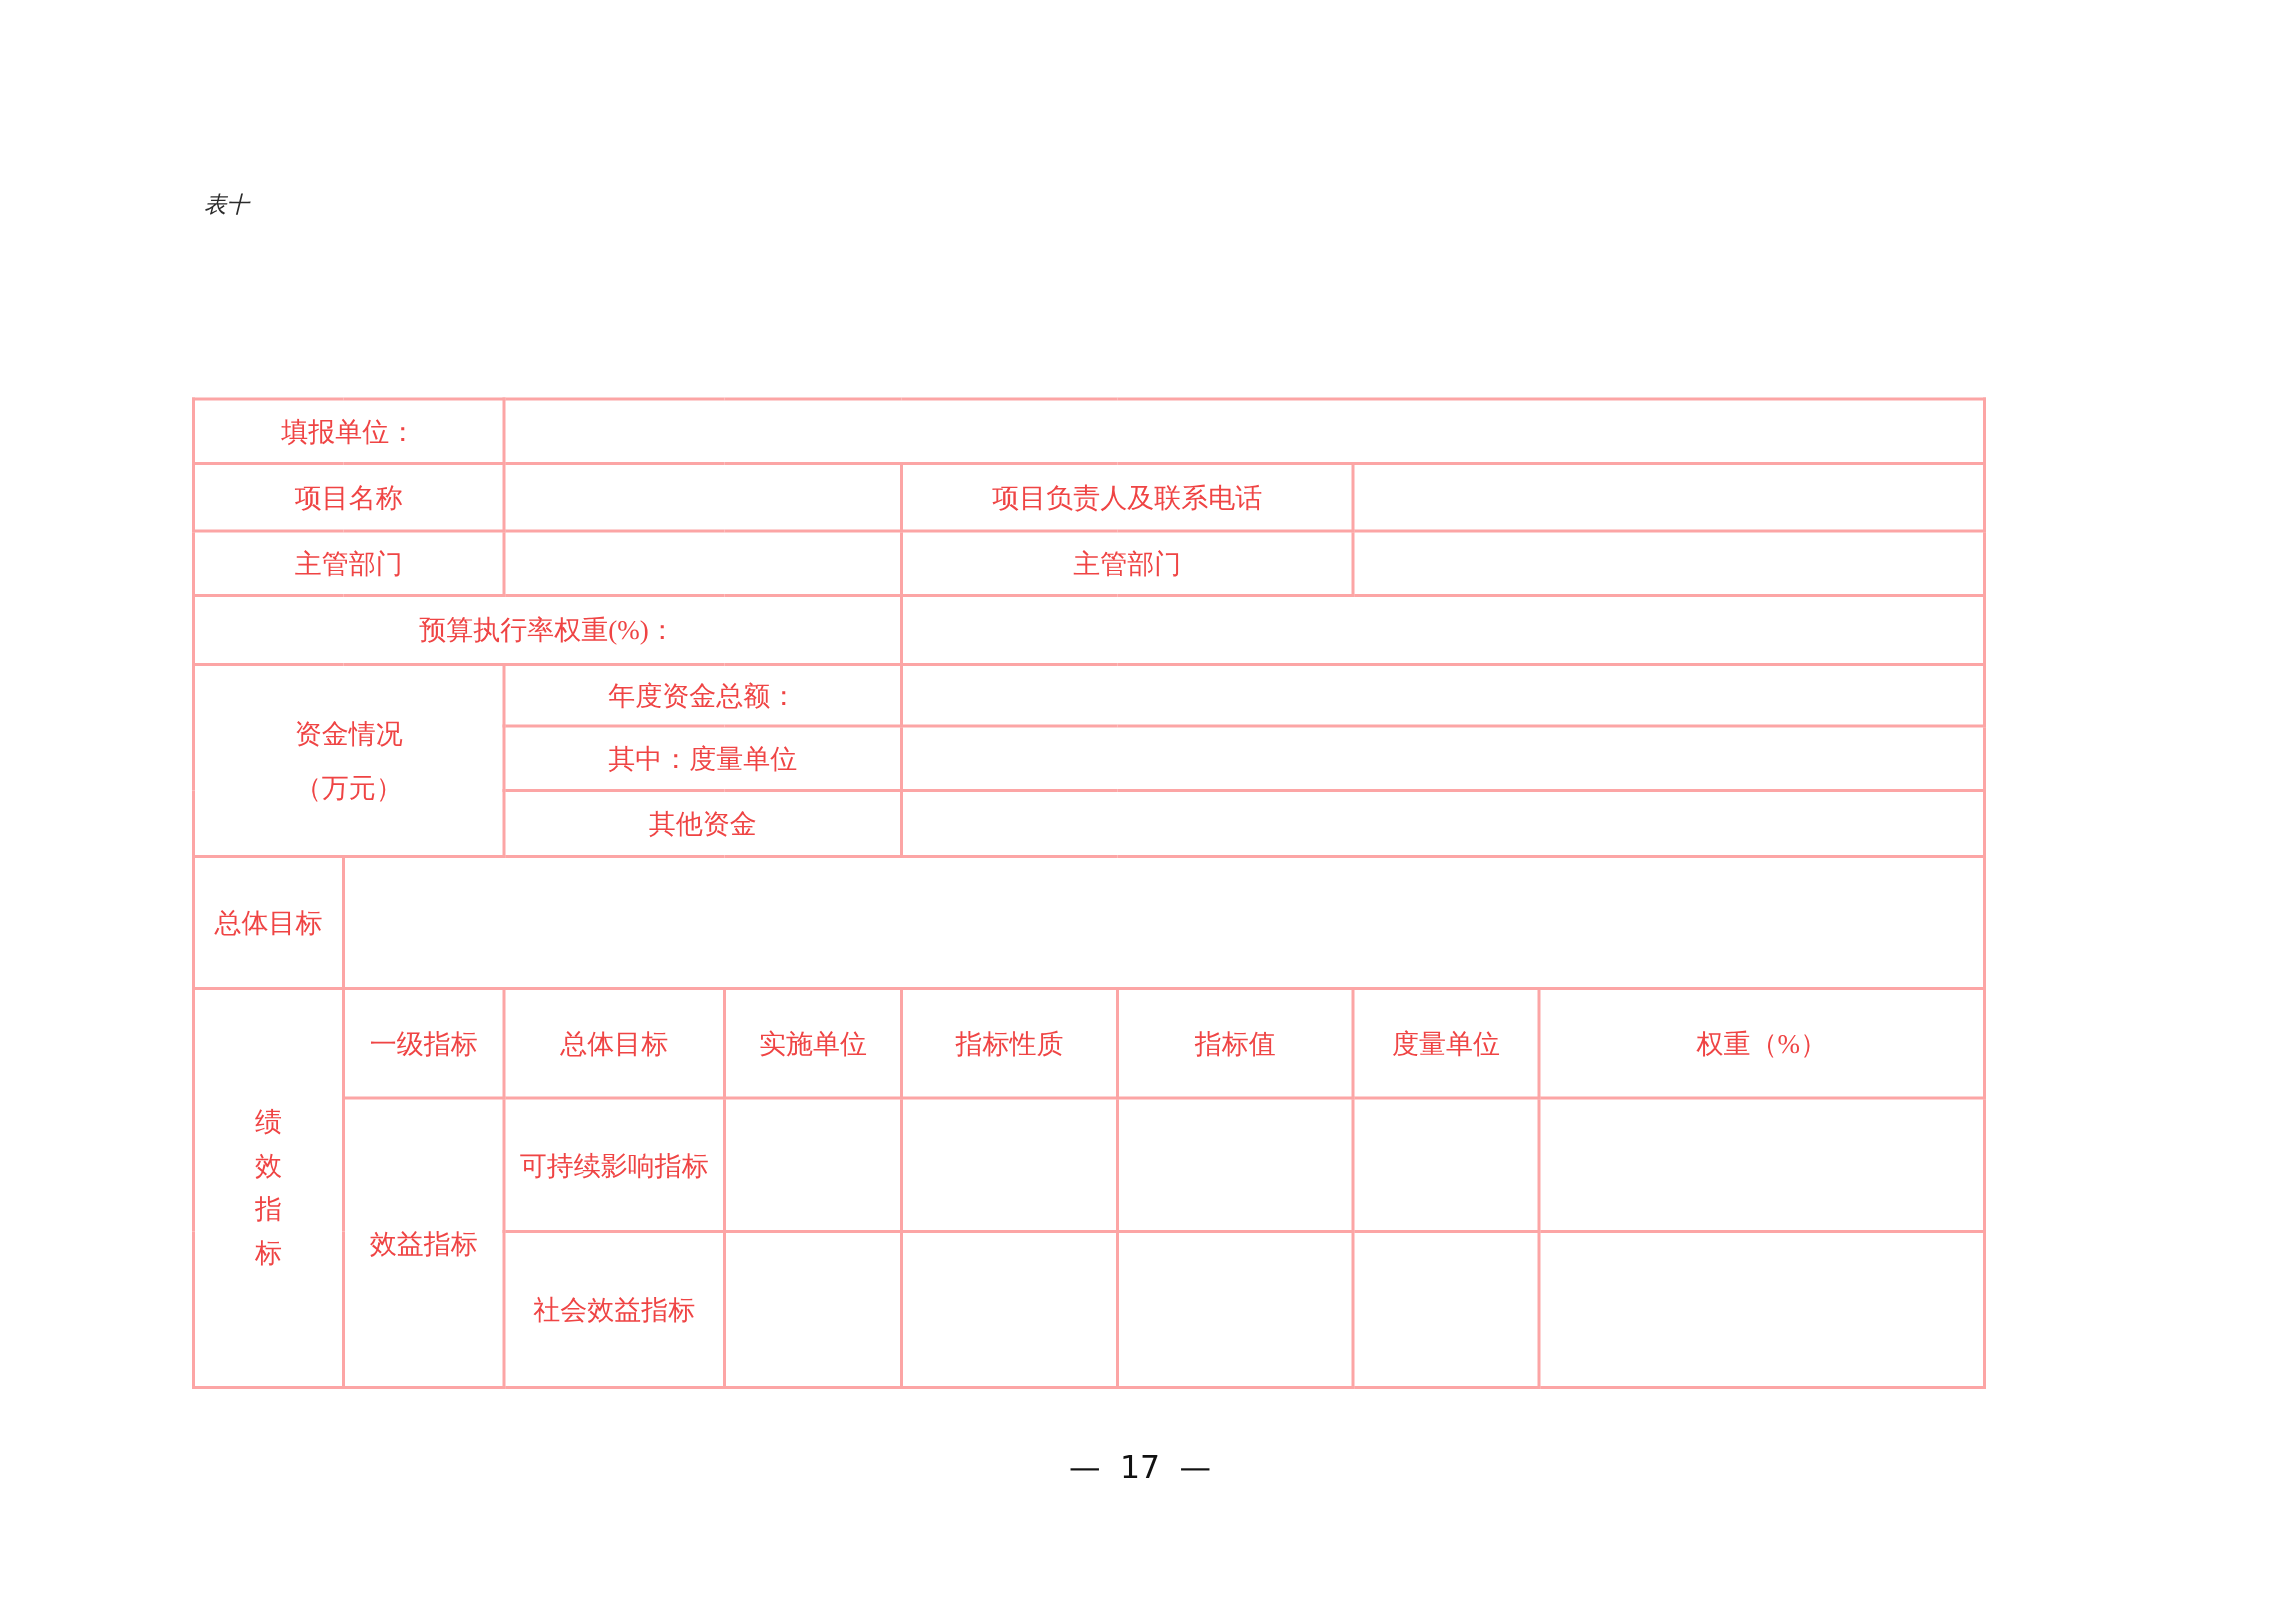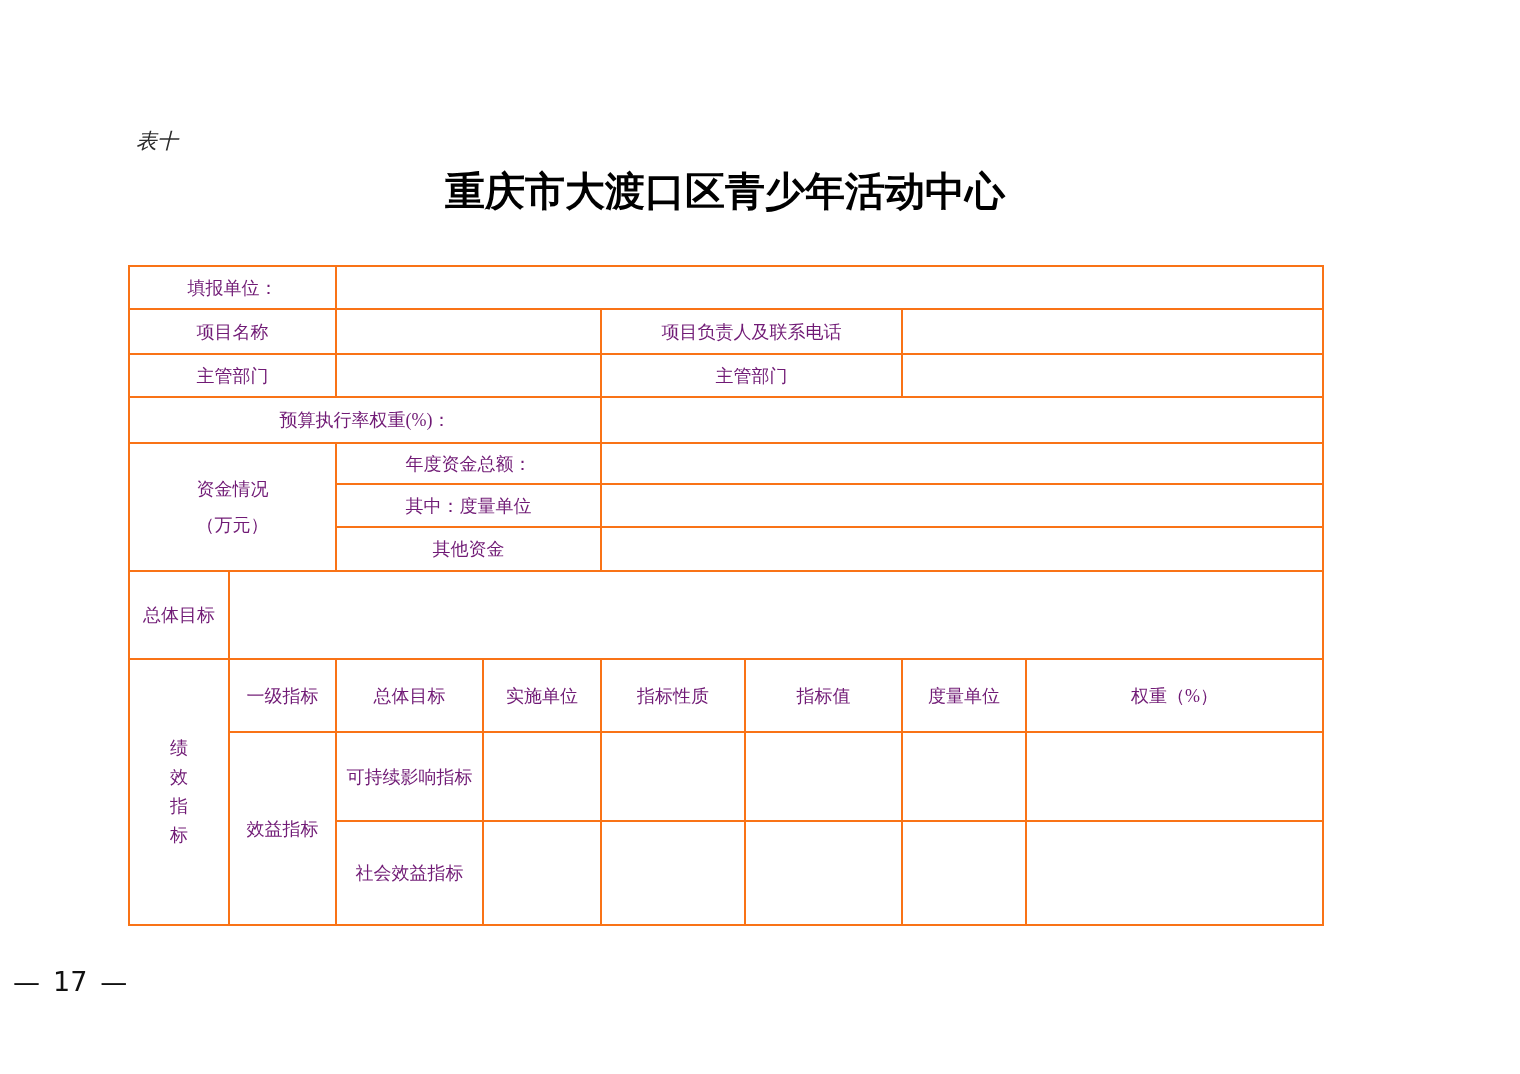--- a/index.html
+++ b/index.html
@@ -10,21 +10,21 @@
     height: 1074px;
     background: #ffffff;
     font-family: "Liberation Serif", "DejaVu Serif", serif;
     color: #222222;
     overflow: hidden;
   }
   .doc-tag {
     position: absolute;
     left: 136px;
     top: 127px;
-    font-size: 21px;
+    font-size: 15px;
     font-style: italic;
     color: #2b2b2b;
     font-family: "DejaVu Serif", serif;
   }
   .doc-title {
     position: absolute;
     left: 128px;
     top: 168px;
     width: 1194px;
     text-align: center;
@@ -36,55 +36,55 @@
   }
   table.form {
     position: absolute;
     left: 128px;
     top: 265px;
     width: 1194px;
     border-collapse: collapse;
     table-layout: fixed;
   }
   table.form td {
-    border: 2px solid #f97316;
+    border: 2px solid #fca5a5;
     font-size: 18px;
     text-align: center;
     vertical-align: middle;
     padding: 2px 6px;
-    color: #701a75;
+    color: #ef4444;
     overflow: hidden;
   }
   td.align-left { text-align: left; padding-left: 9px; }
   .two-line div { line-height: 36px; }
   .vchars div {
     line-height: 29px;
     font-size: 18px;
     text-align: center;
   }
   .page-footer {
     position: absolute;
     left: 0;
     top: 966px;
     width: 1520px;
+    text-align: center;
     font-family: "DejaVu Sans", sans-serif;
-    font-size: 27px;
+    font-size: 21px;
     color: #111111;
   }
   .page-footer .dash { margin: 0 13px; }
 </style>
 </head>
 <body>
 
 <div class="page">
 
   <div class="doc-tag">表十</div>
 
   <div class="doc-title">
-    <div>重庆市大渡口区青少年活动中心</div>
   </div>
 
   <table class="form">
     <colgroup>
       <col style="width:100px">
         <col style="width:107px">
         <col style="width:147px">
         <col style="width:118px">
       <col style="width:144px">
         <col style="width:157px">

